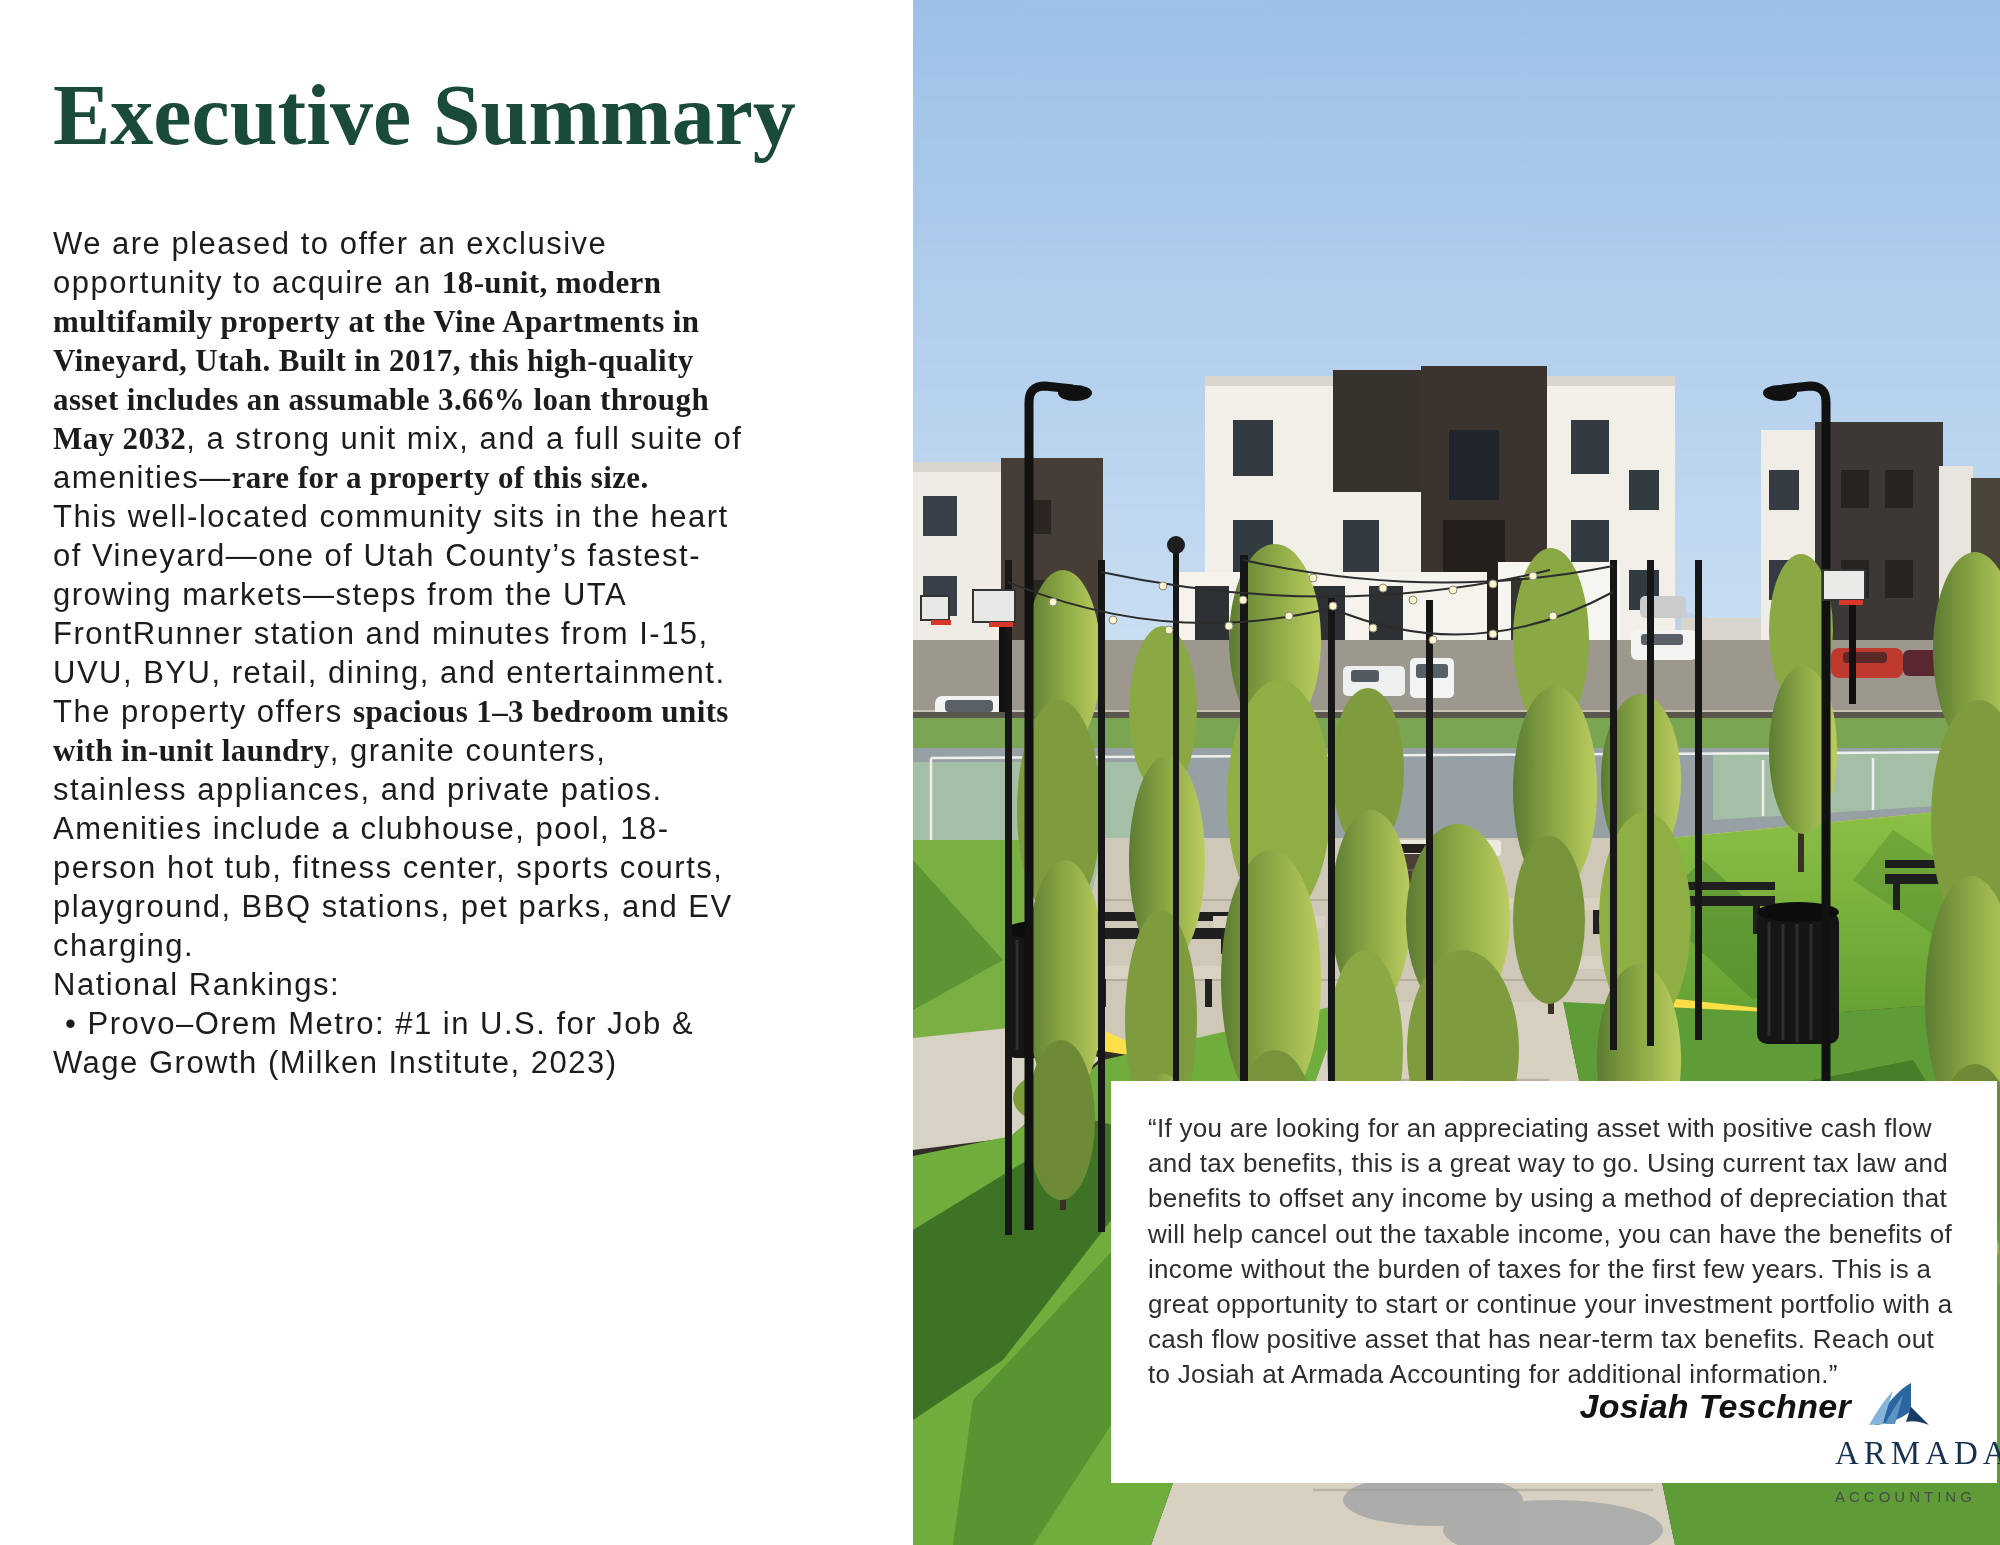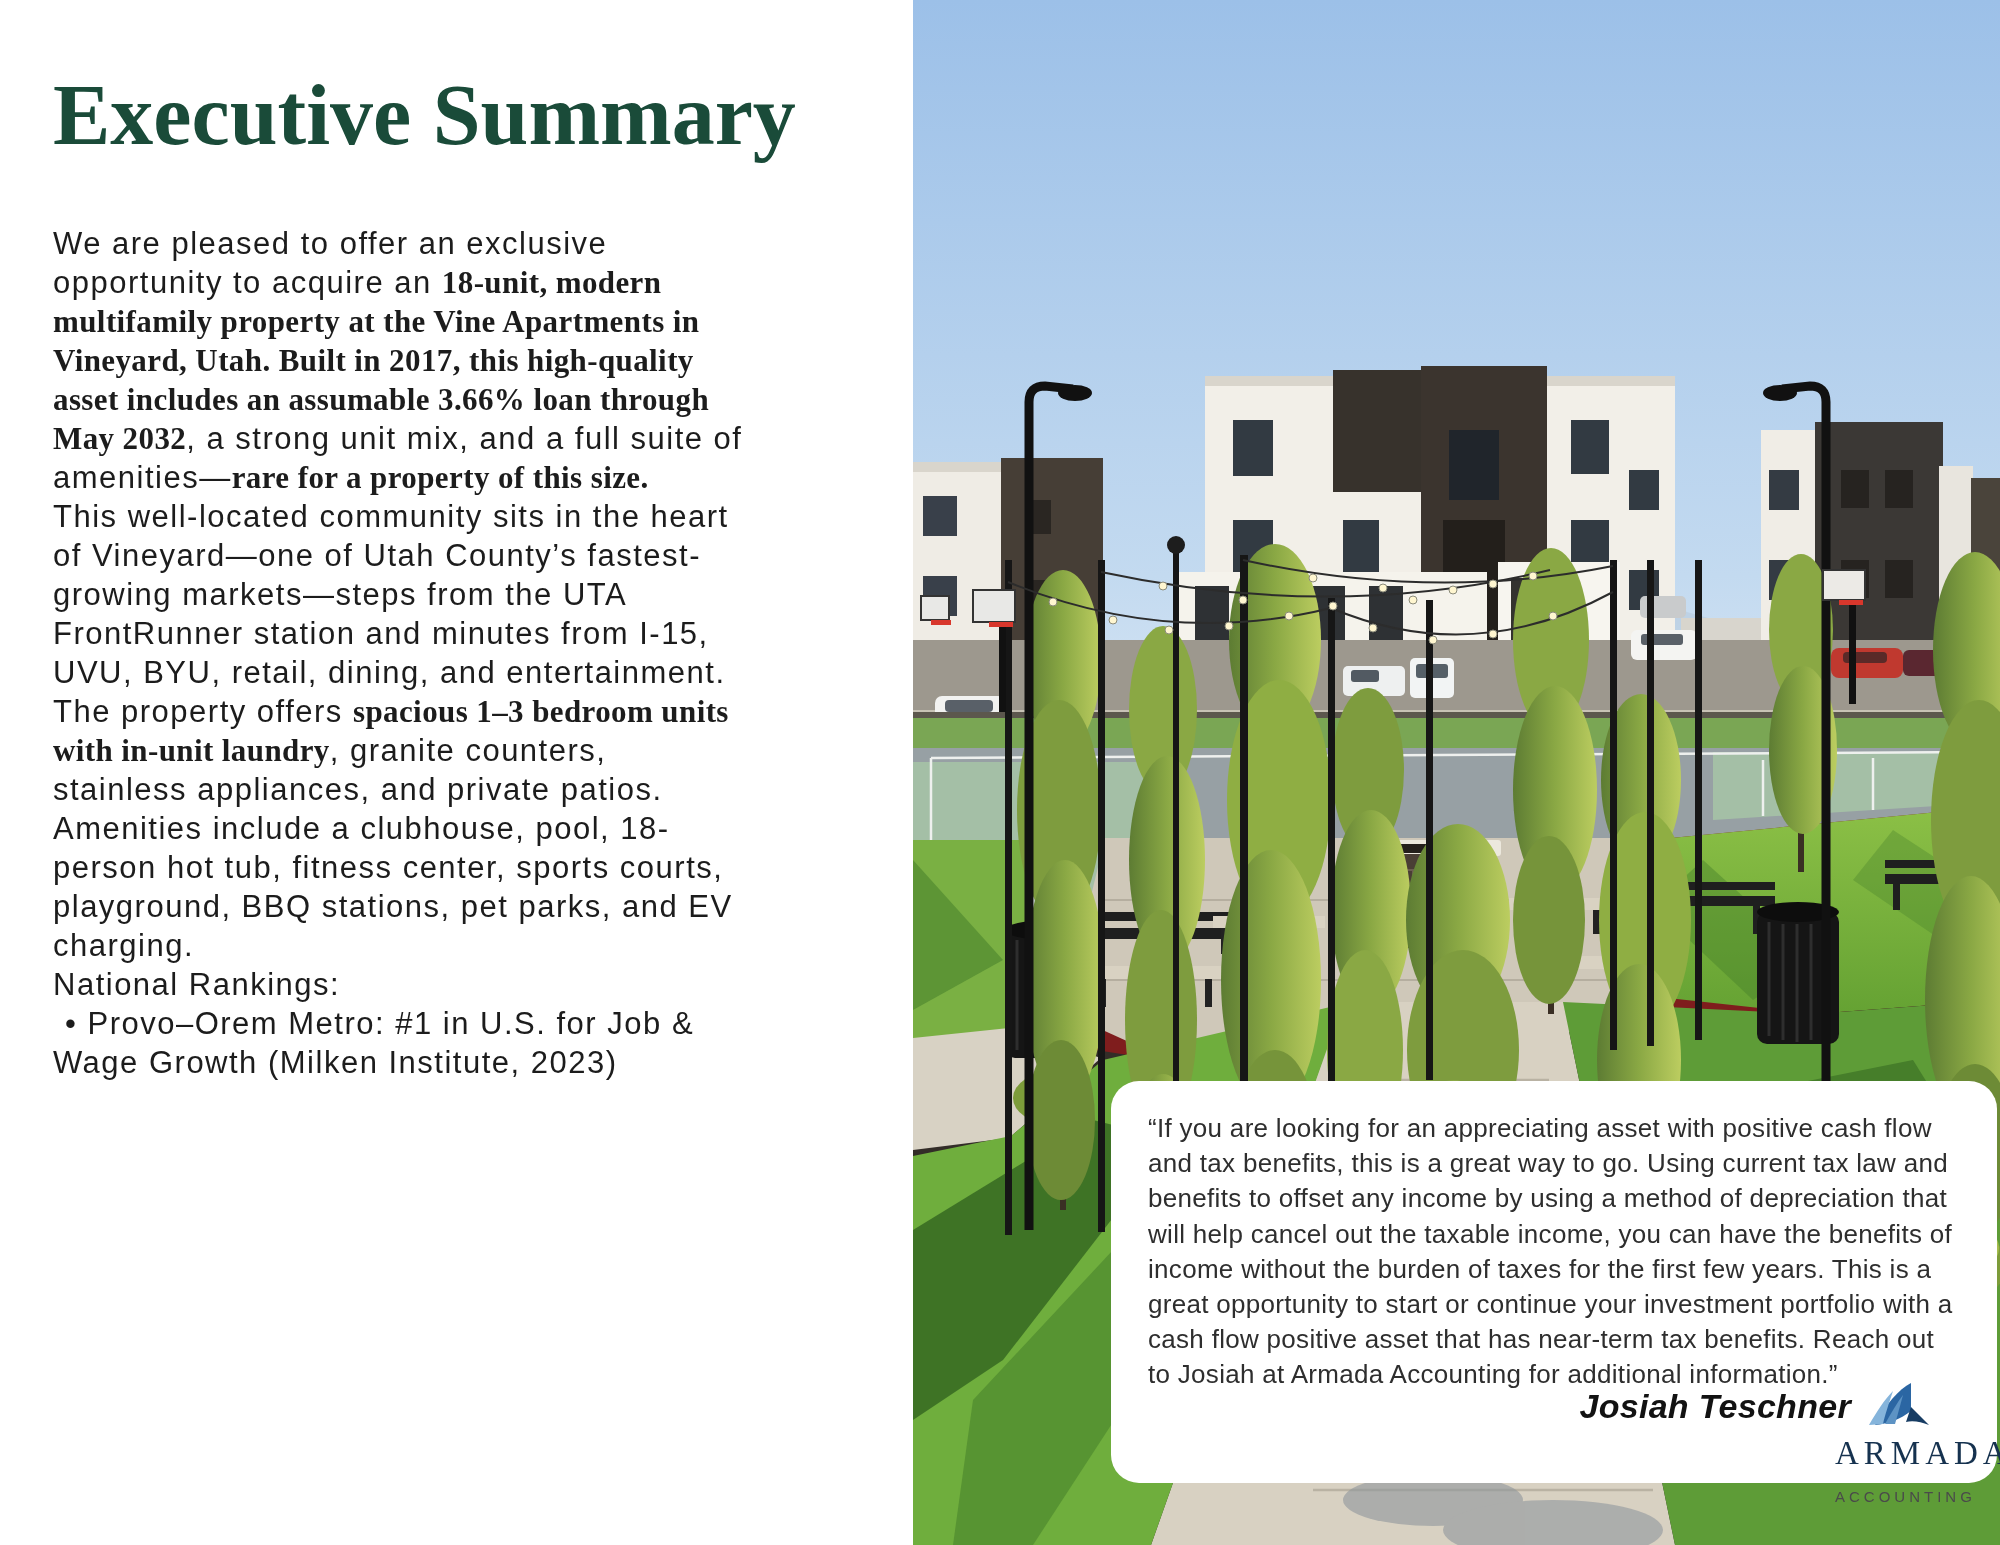--- a/index.html
+++ b/index.html
@@ -1,33 +1,33 @@
 <!DOCTYPE html>
 <html><head>
 <meta charset="utf-8">
 <style>
   html,body{margin:0;padding:0;background:#ffffff;}
-  .page{position:relative;width:2000px;height:1545px;background:#7f1d1d;overflow:hidden;
+  .page{position:relative;width:2000px;height:1545px;background:#fde047;overflow:hidden;
         font-family:"Liberation Sans", sans-serif;}
   
   .left-col{position:absolute;left:0;top:0;width:913px;height:1545px;background:#ffffff;}
   .title{position:absolute;left:53px;top:72px;margin:0;
          font-family:"Liberation Serif","DejaVu Serif",serif;
          font-size:86px;font-weight:600;line-height:1.0;letter-spacing:0px;}
   .body-text{position:absolute;left:53px;top:224px;width:690px;
              font-size:31px;line-height:39px;letter-spacing:1.5px;color:#1c1c1c;}
   .body-text p{margin:0;}
   .body-text p.bullet{text-indent:12px;}
   .body-text .b{font-weight:700;letter-spacing:0.4px;font-family:Liberation Serif, serif;}
   
   .photo{position:absolute;left:913px;top:0;width:1087px;height:1545px;margin:0;overflow:hidden;}
   .photo svg{display:block;}
   
   .quote-box{position:absolute;left:1111px;top:1081px;width:886px;height:402px;background:#ffffff;box-sizing:border-box;
-             padding:30px 36px 0 37px;border-radius:28px;}
+             padding:30px 36px 0 37px;}
   .quote-text{margin:0;font-size:26px;line-height:35.2px;letter-spacing:0.3px;color:#2e2e2e;width:812px;}
   .quote-author{position:absolute;right:146px;top:306px;font-size:34px;font-weight:700;color:#121212;letter-spacing:0.3px;font-style:italic;}
   .logo{position:absolute;right:36px;top:300px;width:126px;text-align:center;}
   .logo-icon{display:block;margin:0 auto 2px auto;}
   .logo-name{font-family:"Liberation Serif","DejaVu Serif",serif;font-size:33px;letter-spacing:5px;color:#16324f;white-space:nowrap;}
   .logo-sub{font-size:15px;letter-spacing:4px;color:#4a4a4a;margin-top:16px;white-space:nowrap;}
 </style>
 </head>
 <body>
 

